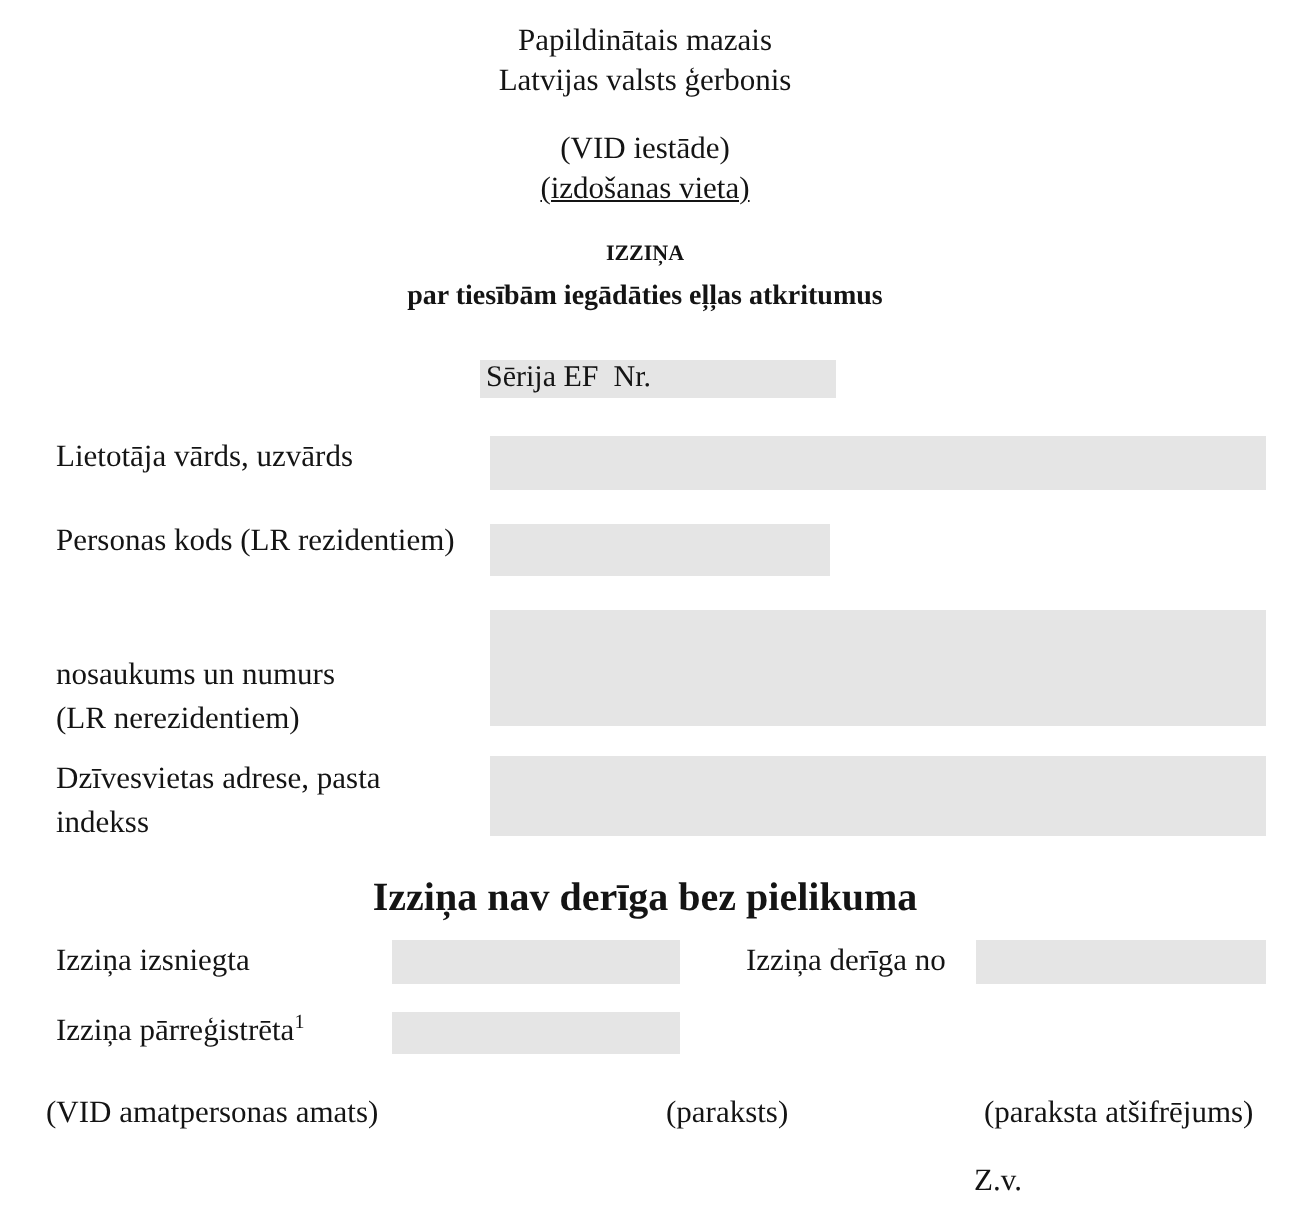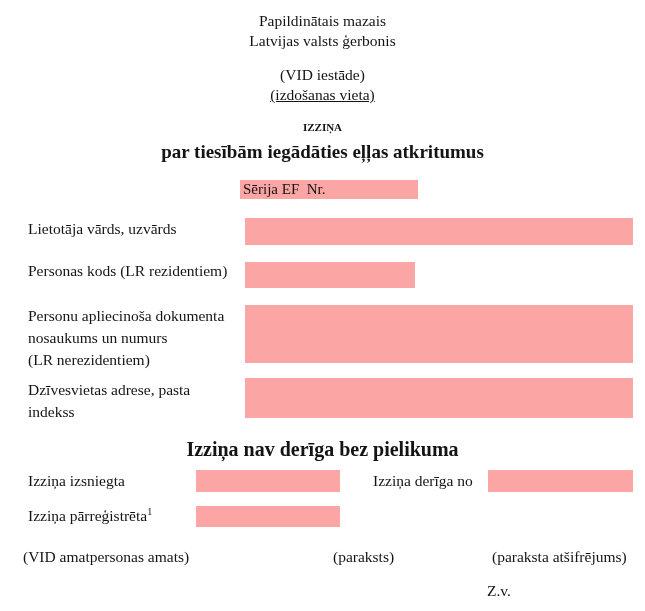--- a/index.html
+++ b/index.html
@@ -25,21 +25,21 @@
   .center {
     left: 0;
     right: 0;
     text-align: center;
   }
   .bold {
     font-weight: bold;
   }
   .box {
     position: absolute;
-    background: #fca5a5;
+    background: #e5e5e5;
   }
   .series-box {
     left: 240px;
     top: 180px;
     width: 178px;
     height: 19px;
   }
   .series-label {
     position: absolute;
     left: 3px;
@@ -66,33 +66,32 @@
 
 <div id="page">
 
   <div class="t center" style="top: 12px;">Papildinātais mazais</div>
   <div class="t center" style="top: 32px;">Latvijas valsts ģerbonis</div>
 
   <div class="t center" style="top: 66px;">(VID iestāde)</div>
   <div class="t center" style="top: 86px; text-decoration: underline;">(izdošanas vieta)</div>
 
   <div class="t center bold" style="top: 121px; font-size: 11px;">IZZIŅA</div>
-  <div class="t center bold" style="top: 141px; font-size: 19px;">par tiesībām iegādāties eļļas atkritumus</div>
+  <div class="t center bold" style="top: 141px; font-size: 14px;">par tiesībām iegādāties eļļas atkritumus</div>
 
   <div class="box series-box">
     <span class="series-label">Sērija EF  Nr.</span>
   </div>
 
   <div class="t label-col" style="top: 220px;">Lietotāja vārds, uzvārds</div>
   <div class="box field-box-wide" style="top: 218px; height: 27px;"></div>
 
   <div class="t label-col" style="top: 262px;">Personas kods (LR rezidentiem)</div>
   <div class="box" style="left: 245px; top: 262px; width: 170px; height: 26px;"></div>
 
-  <div class="t label-col" style="top: 307px;">Personu apliecinoša dokumenta</div>
   <div class="t label-col" style="top: 329px;">nosaukums un numurs</div>
   <div class="t label-col" style="top: 351px;">(LR nerezidentiem)</div>
   <div class="box field-box-wide" style="top: 305px; height: 58px;"></div>
 
   <div class="t label-col" style="top: 381px;">Dzīvesvietas adrese, pasta</div>
   <div class="t label-col" style="top: 403px;">indekss</div>
   <div class="box field-box-wide" style="top: 378px; height: 40px;"></div>
 
   <div class="t center bold" style="top: 437px; font-size: 20px;">Izziņa nav derīga bez pielikuma</div>
 

